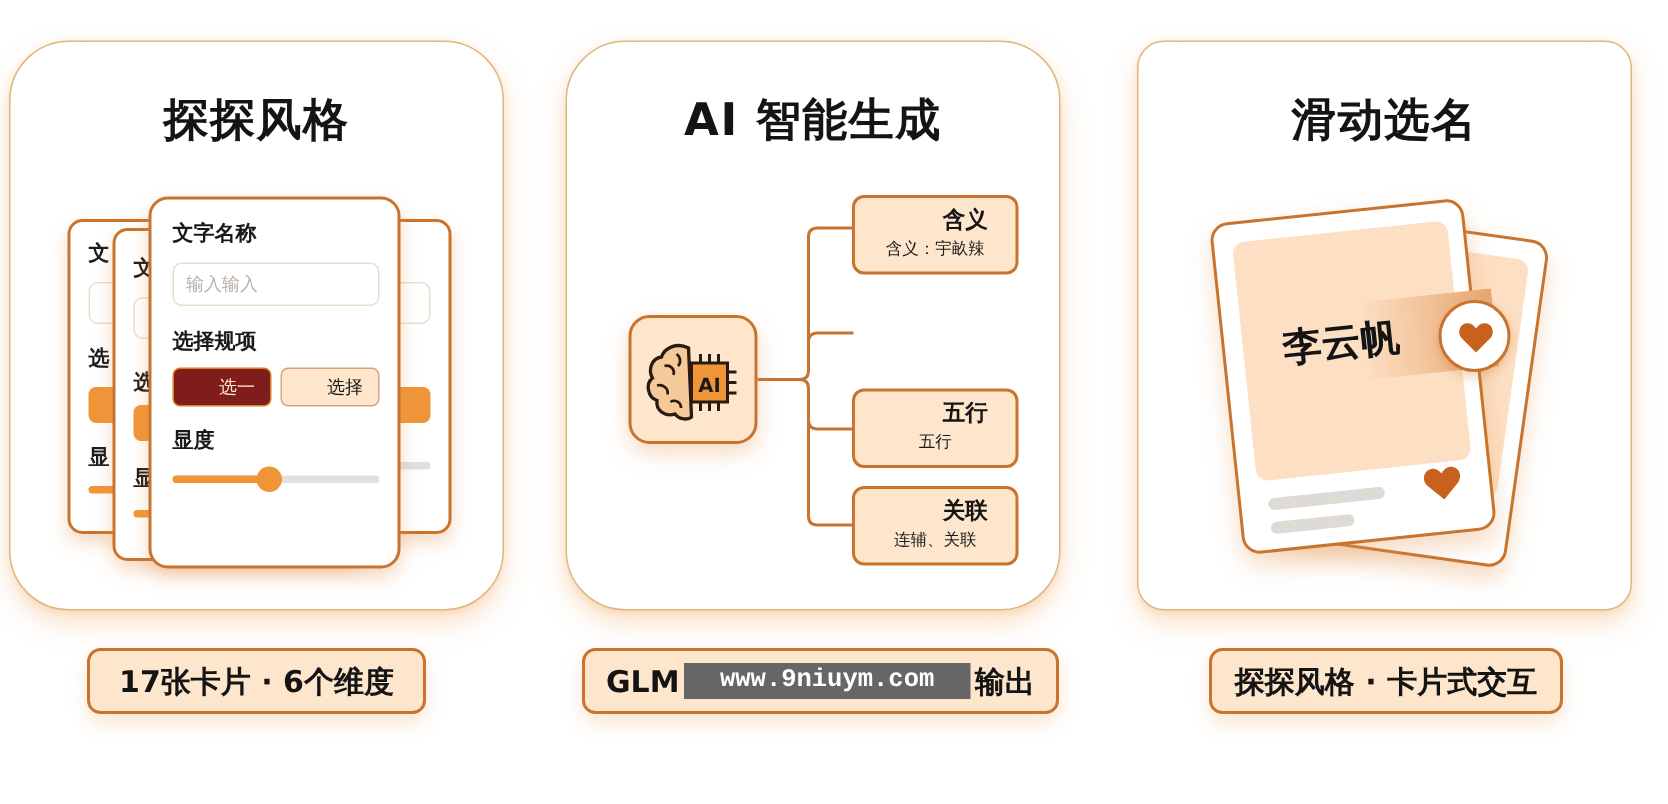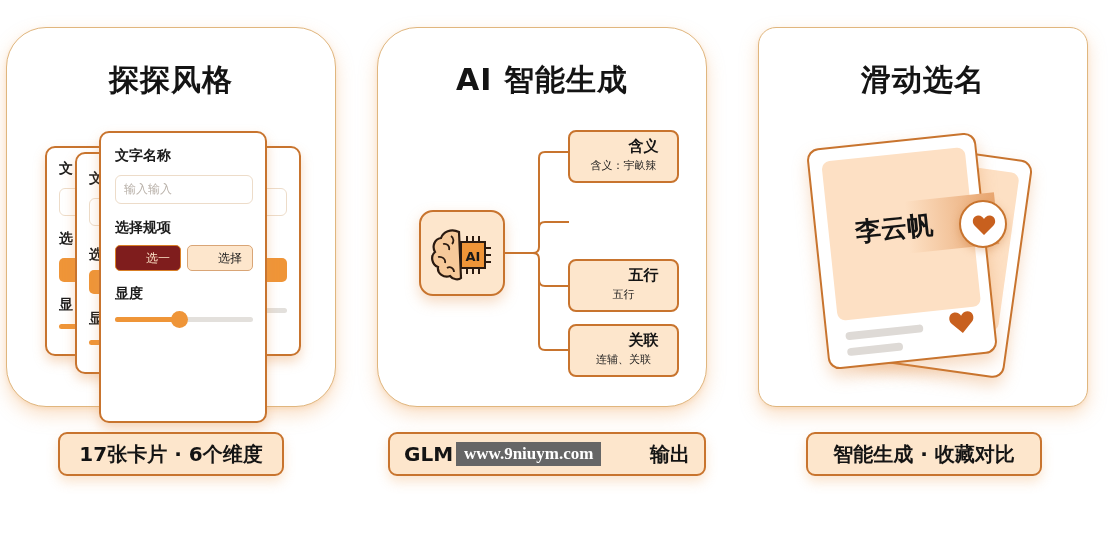--- a/index.html
+++ b/index.html
@@ -52,22 +52,22 @@
 
   
   .tag {
     position: absolute; top: 432px; height: 44px;
     background: #fde6cc; border: 2px solid #c8742e; border-radius: 9px;
     font-size: 20px; font-weight: bold; line-height: 40px; text-align: center; color: #141414;
     box-shadow: 0 6px 12px rgba(240,170,100,0.3);
     white-space: nowrap;
   }
   .watermark {
-    position: absolute; background: #666; color: #fff; font-family: Liberation Serif, serif;
-    font-size: 17px; line-height: 24px; padding: 0 8px; font-weight: bold;
+    position: absolute; background: #666; color: #fff; font-family: Liberation Mono, monospace;
+    font-size: 17px; line-height: 24px; padding: 0 24px; font-weight: bold;
   }
 
   
   .swipe-card {
     position: absolute; background: #fff; border: 2px solid #c8742e; border-radius: 12px;
     box-shadow: 0 8px 16px rgba(230,150,80,0.35);
   }
   .swipe-photo { position: absolute; background: #fde0c4; border-radius: 8px; }
   .gray-line { position: absolute; height: 8px; border-radius: 4px; background: #dedad6; }
 </style>
@@ -89,21 +89,21 @@
 
   <div class="mini-card" style="left:68px; top:124px; width:168px; height:222px;">
     <div class="mini-label" style="left:12px; top:16px;">文</div>
     <div class="mini-input" style="left:12px; top:44px; width:140px; height:28px;"></div>
     <div class="mini-label" style="left:12px; top:92px;">选</div>
     <div class="orange-block" style="left:12px; top:116px; width:60px; height:24px;"></div>
     <div class="mini-label" style="left:12px; top:156px;">显</div>
     <div class="slider-fill" style="left:12px; top:186px; width:40px;"></div>
   </div>
 
-  <div class="mini-card" style="left:92px; top:103px; width:168px; height:292px;">
+  <div class="mini-card" style="left:92px; top:103px; width:168px; height:248px;border-radius:13px;">
     <div class="mini-label" style="left:14px; top:14px;">文字名称</div>
     <div class="mini-input" style="left:14px; top:42px; width:138px; height:29px;">输入输入</div>
     <div class="mini-label" style="left:14px; top:86px;">选择规项</div>
     <div class="mini-btn primary" style="left:14px; top:112px; width:66px; height:26px;">选一</div>
     <div class="mini-btn secondary" style="left:86px; top:112px; width:66px; height:26px;padding-left:20px;">选择</div>
     <div class="mini-label" style="left:14px; top:152px;">显度</div>
     <div class="slider-track" style="left:14px; top:184px; width:138px;"></div>
     <div class="slider-fill" style="left:14px; top:184px; width:64px;"></div>
     <div class="slider-thumb" style="left:70px; top:178px;"></div>
   </div>
@@ -173,13 +173,13 @@
 </div>
 
 <div class="tag" style="left:58px; width:226px;">17张卡片 · 6个维度</div>
 
 <div class="tag" style="left:388px; width:318px; text-align:left;">
   <span style="position:absolute; left:14px;">GLM</span>
   <span class="watermark" style="left:66px; top:8px;">www.9niuym.com</span>
   <span style="position:absolute; right:14px;">输出</span>
 </div>
 
-<div class="tag" style="left:806px; width:236px;">智能生成 · 收藏对比</div>
+<div class="tag" style="left:806px; width:236px;">探探风格 · 卡片式交互</div>
 
 </body></html>

